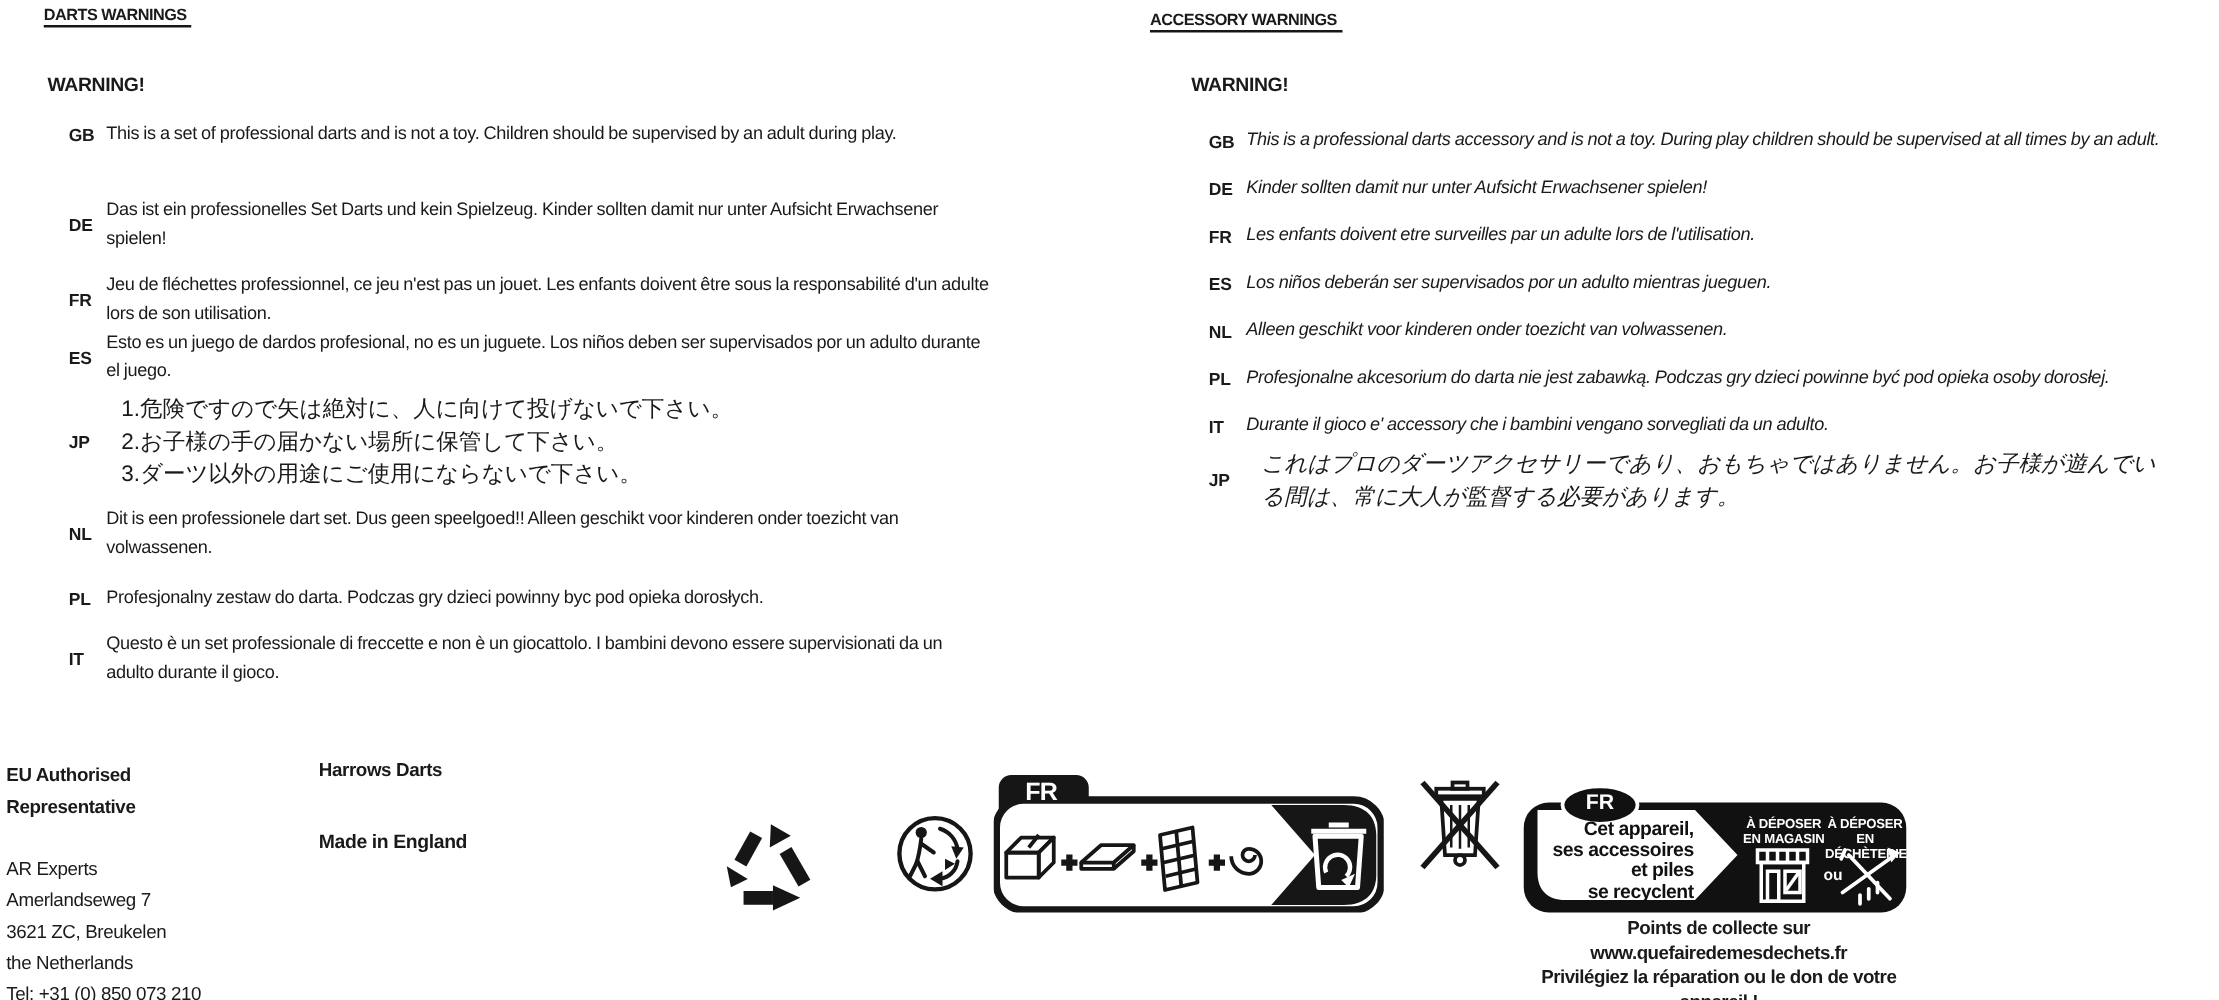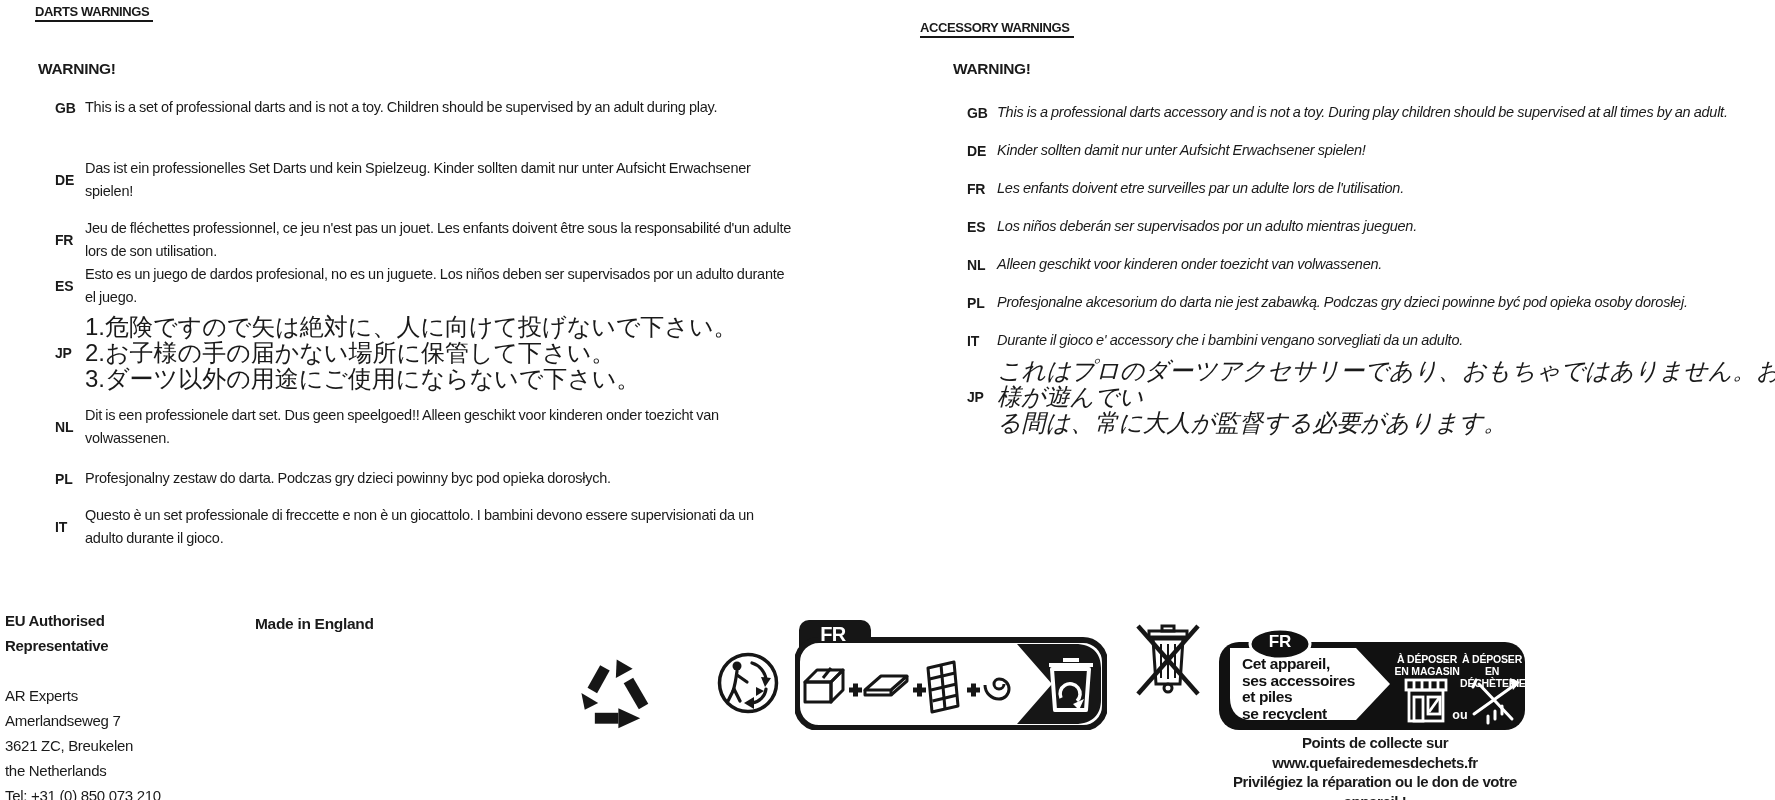--- a/index.html
+++ b/index.html
@@ -15,37 +15,37 @@
   }
   .warning-head{position:absolute;font-size:15.5px;font-weight:bold;letter-spacing:-0.3px;}
   .row{position:absolute;display:flex;align-items:center;}
   .row .code{
     flex:0 0 30px;width:30px;font-size:14px;font-weight:bold;letter-spacing:-0.2px;margin-left:47px;
   }
   .row .txt{
     font-size:14.5px;line-height:23px;letter-spacing:-0.25px;word-spacing:-0.5px;
     white-space:pre-line;
   }
-  .row.jp .txt{font-size:24px;line-height:26px;letter-spacing:0;}
+  .row.jp .txt{font-size:18px;line-height:26px;letter-spacing:0;margin-left:12px;}
   .lcol .row{left:8px;}
   .lcol .txt{width:795px;}
   .rcol .row{left:920px;}
   .rcol .txt{width:818px;font-style:italic;}
   .addr{position:absolute;font-size:15px;line-height:25px;letter-spacing:-0.3px;white-space:pre-line;}
   .addr .bold{font-weight:bold;}
   .made{font-weight:bold;margin-top:7px;font-size:15.5px;}
   .logo-box{position:absolute;}
   .logo-box svg{position:absolute;left:0;top:0;}
-  .overlay{position:absolute;white-space:pre-line;}
+  .overlay{position:absolute;white-space:pre-line;text-align:right;}
   .itri-fr{left:0px;top:5px;width:76px;text-align:center;color:#fff;font-weight:bold;font-size:20px;letter-spacing:-0.5px;}
   .dev-fr{left:32px;top:6px;width:60px;text-align:center;color:#fff;font-weight:bold;font-size:17px;}
   .dev-text{left:24px;top:30px;color:#111;font-weight:bold;font-size:15.5px;line-height:16.5px;letter-spacing:-0.4px;}
   .dev-store{left:172px;top:27px;width:74px;text-align:center;color:#fff;font-weight:bold;font-size:10.5px;line-height:12px;letter-spacing:-0.2px;}
   .dev-tip{left:242px;top:27px;width:64px;text-align:center;color:#fff;font-weight:bold;font-size:10.5px;line-height:12px;letter-spacing:-0.2px;}
-  .dev-ou{left:228px;top:82px;width:28px;text-align:center;color:#fff;font-weight:bold;font-size:12.5px;}
+  .dev-ou{left:228px;top:67px;width:28px;color:#fff;font-weight:bold;font-size:12.5px;}
   .caption{
     position:absolute;left:1210px;top:733px;width:330px;text-align:center;
     font-size:15px;font-weight:bold;line-height:19.5px;letter-spacing:-0.4px;white-space:pre-line;
   }
 </style>
 </head>
 <body>
 
 <div class="lcol">
   <div class="col-title" style="left:35px;top:4px;">DARTS WARNINGS</div>
@@ -86,21 +86,21 @@
     <div class="txt">Profesjonalny zestaw do darta. Podczas gry dzieci powinny byc pod opieka dorosłych.</div>
   </div>
   <div class="row" style="top:504px;">
     <span class="code">IT</span>
     <div class="txt">Questo è un set professionale di freccette e non è un giocattolo. I bambini devono essere supervisionati da un
 adulto durante il gioco.</div>
   </div>
 </div>
 
 <div class="rcol">
-  <div class="col-title" style="left:920px;top:20px;">ACCESSORY WARNINGS</div>
+  <div class="col-title" style="left:920px;top:8px;">ACCESSORY WARNINGS</div>
   <div class="warning-head" style="left:953px;top:60px;">WARNING!</div>
 
   <div class="row" style="top:101px;">
     <span class="code">GB</span>
     <div class="txt">This is a professional darts accessory and is not a toy. During play children should be supervised at all times by an adult.</div>
   </div>
   <div class="row" style="top:139px;">
     <span class="code">DE</span>
     <div class="txt">Kinder sollten damit nur unter Aufsicht Erwachsener spielen!</div>
   </div>
@@ -136,20 +136,21 @@
 Representative</div>
   <div>AR Experts
 Amerlandseweg 7
 3621 ZC, Breukelen
 the Netherlands
 Tel: +31 (0) 850 073 210
 E: info@ar-experts.eu</div>
 </div>
 
 <div class="addr" style="left:255px;top:579px;width:240px;">
+  <div class="bold">Harrows Darts</div>
   <div class="made">Made in England</div>
 </div>
 
 <div class="logo-box" style="left:571px;top:646px;width:88px;height:84px;">
   <svg width="88" height="84" viewBox="0 0 100 100">
     <g fill="none" stroke="#161616" stroke-width="13">
       <path d="M26,86 H54"></path>
       <path d="M84,72 L66,41"></path>
       <path d="M38,26 L23,53"></path>
     </g>

